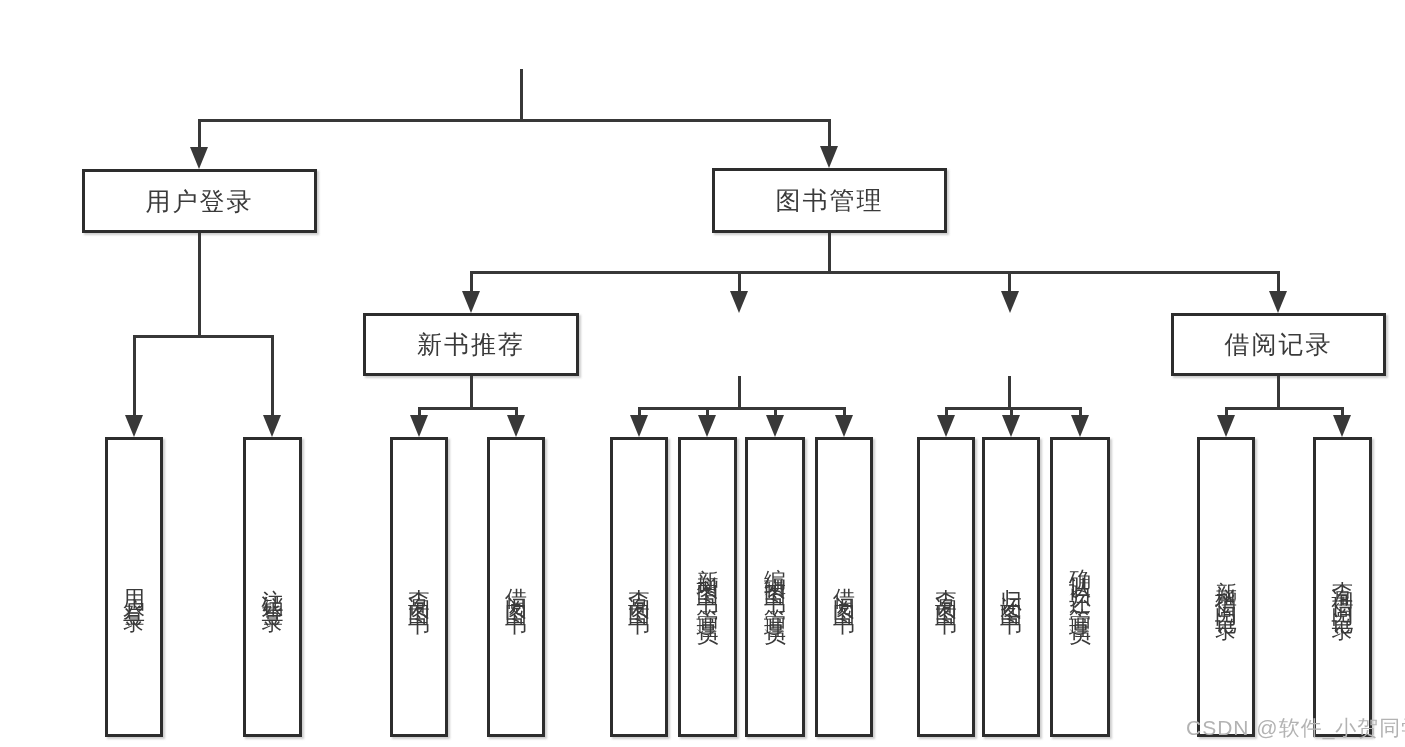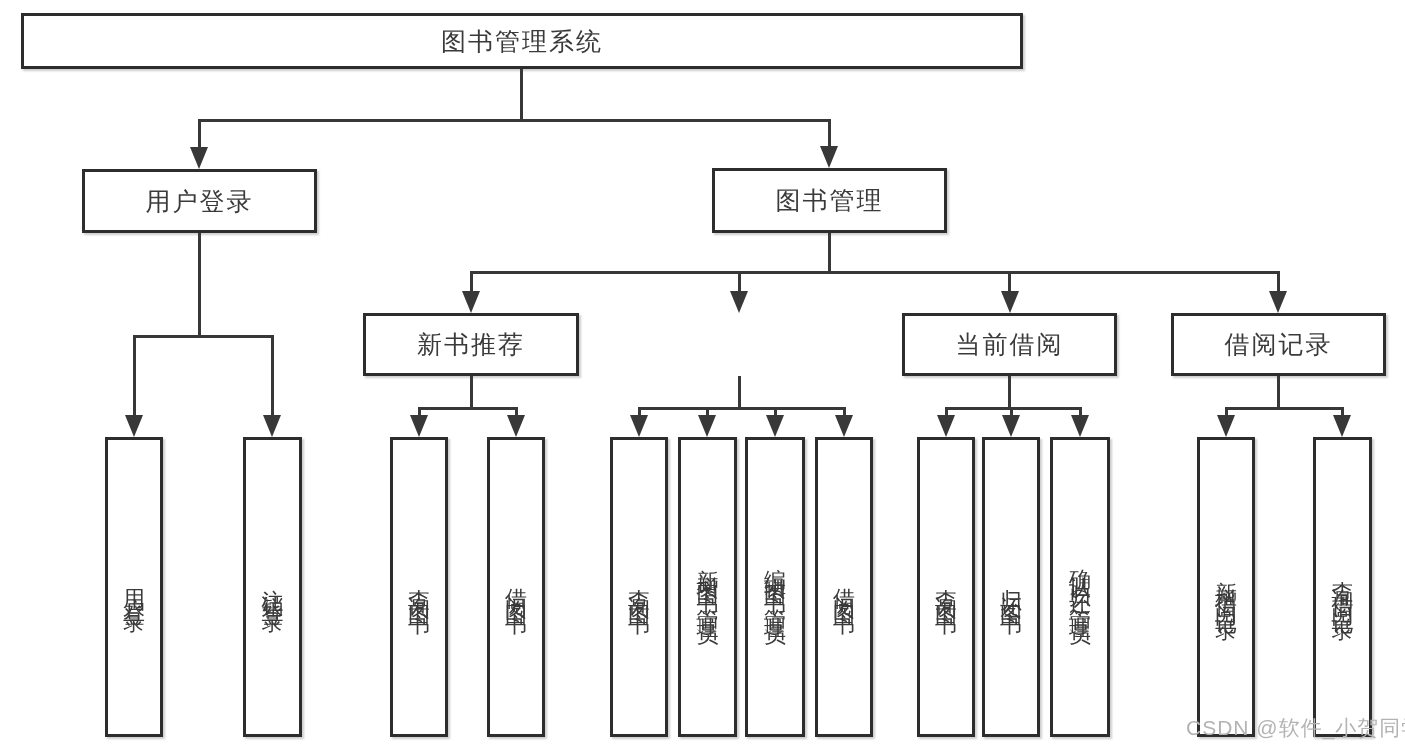--- a/index.html
+++ b/index.html
@@ -43,40 +43,34 @@
     letter-spacing:1px;
     white-space:nowrap;
     z-index:6;
   }
 </style>
 </head>
 <body>
 
 <div id="stage">
 
-  <div class="box h" style="left:21px;top:13px;width:1002px;height:56px;">
-    <span>图书管理系统</span>
-  </div>
 
   <div class="box h" style="left:82px;top:169px;width:235px;height:64px;">
     <span>用户登录</span>
   </div>
 
   <div class="box h" style="left:363px;top:313px;width:216px;height:63px;">
     <span>新书推荐</span>
   </div>
 
   <div class="box h" style="left:712px;top:168px;width:235px;height:65px;">
     <span>图书管理</span>
   </div>
 
 
-  <div class="box h" style="left:902px;top:313px;width:215px;height:63px;">
-    <span>当前借阅</span>
-  </div>
 
   <div class="box h" style="left:1171px;top:313px;width:215px;height:63px;">
     <span>借阅记录</span>
   </div>
 
   <div class="box v" style="left:105px;top:437px;width:58px;height:300px;">
     <span class="vtxt">用户登录</span>
   </div>
   <div class="box v" style="left:243px;top:437px;width:59px;height:300px;">
     <span class="vtxt">注销登录</span>

